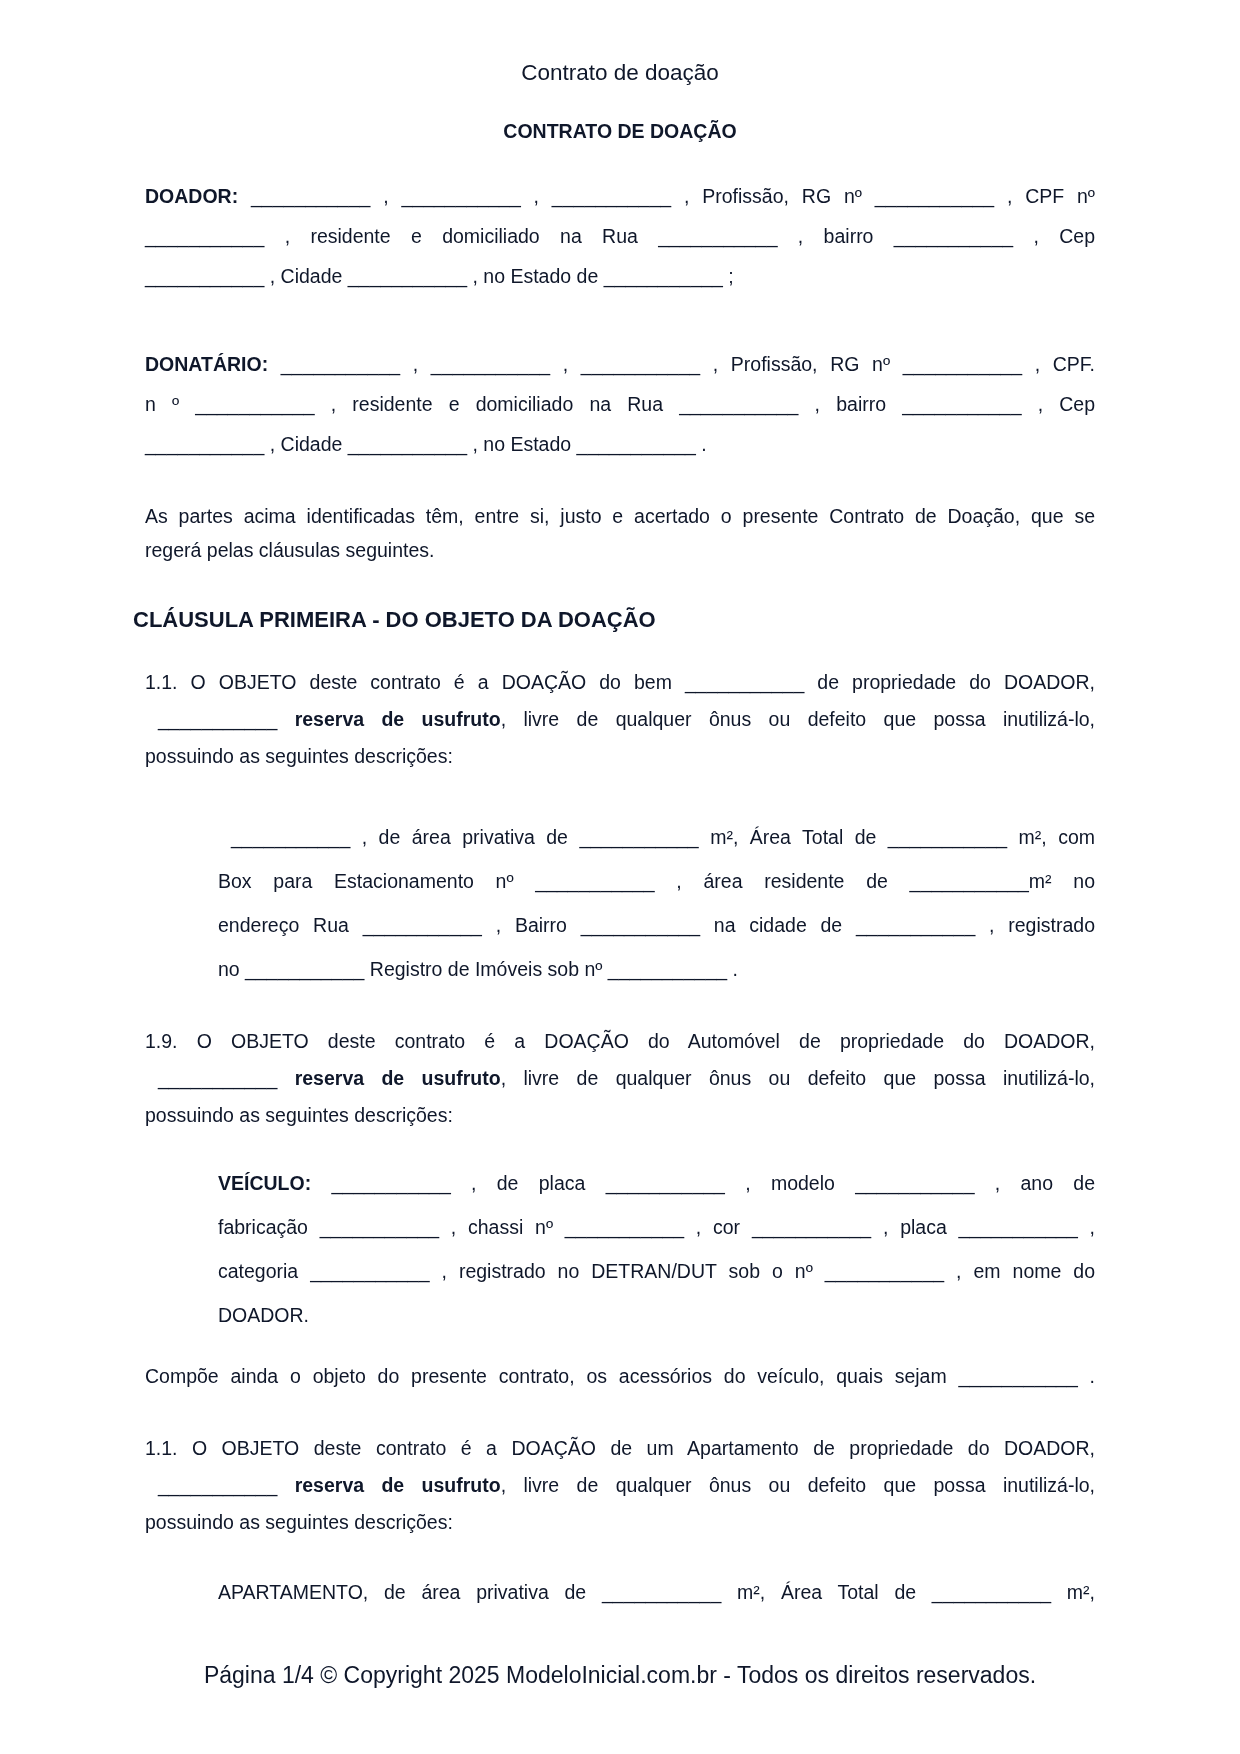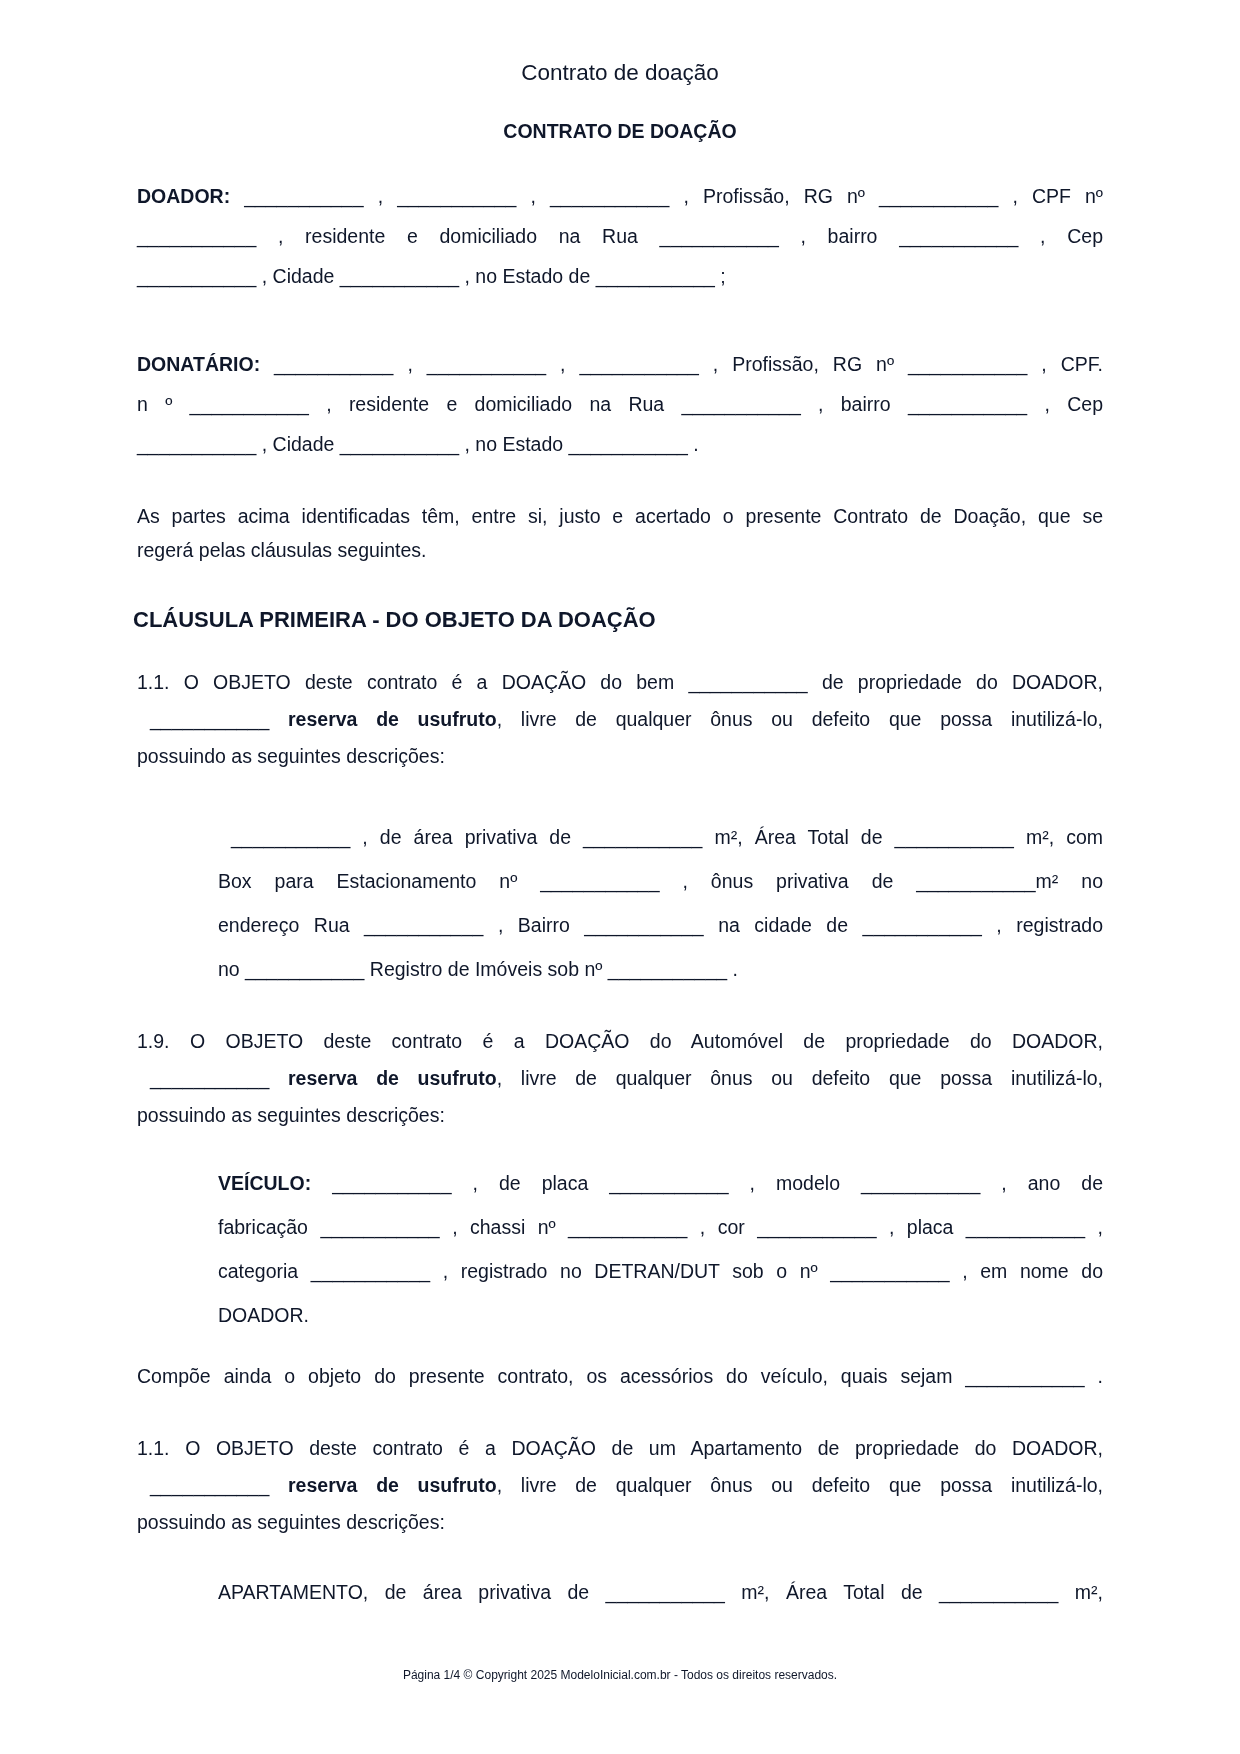--- a/index.html
+++ b/index.html
@@ -9,39 +9,39 @@
     margin:0 auto;
     background:#ffffff;color:#0f172a;
     font-family:"Liberation Sans", sans-serif;
     font-size:19.5px;
     padding:60px 133px 0 133px;
     box-sizing:border-box;
     overflow:hidden;
   }
   .title{text-align:center;font-size:22.5px;line-height:26px;}
   .doc-heading{text-align:center;font-weight:bold;font-size:19.5px;line-height:26px;margin-top:32px;}
-  .par{margin:4px;}
+  .par{margin:12px;}
   .jline{text-align:justify;text-align-last:justify;}
   .lline{text-align:left;text-align-last:left;}
   .indent-sm{padding-left:13px;}
   .party{line-height:40px;}
   .p-doador{margin-top:32px;}
   .p-donatario{margin-top:48px;}
   .p-intro{margin-top:35px;line-height:34px;}
   .h-clausula{margin-top:40px;font-weight:bold;line-height:26px;font-size:22px;}
   .p-obj{line-height:37px;}
   .p-obj1{margin-top:31px;}
   .p-obj2{margin-top:32px;}
   .p-obj3{margin-top:35px;}
   .indent-block{margin-left:85px;line-height:44px;}
   .b-imovel{margin-top:40px;}
   .b-veiculo{margin-top:27px;}
   .b-apto{margin-top:29px;}
   .p-acessorios{margin-top:21px;line-height:37px;}
-  .footer{position:absolute;left:0;right:0;top:1662px;text-align:center;font-size:12px;line-height:26px;}
+  .footer{position:absolute;left:0;right:0;top:1662px;text-align:center;font-size:23px;line-height:26px;}
   strong{font-weight:bold;}
 </style>
 </head>
 <body>
 
 <div class="page">
 
   <div class="title">Contrato de doação</div>
 
   <div class="doc-heading">CONTRATO DE DOAÇÃO</div>
@@ -66,21 +66,21 @@
   <div class="h-clausula">CLÁUSULA PRIMEIRA - DO OBJETO DA DOAÇÃO</div>
 
   <div class="par p-obj p-obj1">
     <div class="jline">1.1. O OBJETO deste contrato é a DOAÇÃO do bem ___________ de propriedade do DOADOR,</div>
     <div class="jline indent-sm"><span>___________ </span><strong>reserva de usufruto</strong><span>, livre de qualquer ônus ou defeito que possa inutilizá-lo,</span></div>
     <div class="lline">possuindo as seguintes descrições:</div>
   </div>
 
   <div class="par indent-block b-imovel">
     <div class="jline indent-sm">___________ , de área privativa de ___________ m², Área Total de ___________ m², com</div>
-    <div class="jline">Box para Estacionamento nº ___________ , ônus privativa de ___________m² no</div>
+    <div class="jline">Box para Estacionamento nº ___________ , área residente de ___________m² no</div>
     <div class="jline">endereço Rua ___________ , Bairro ___________ na cidade de ___________ , registrado</div>
     <div class="lline">no ___________ Registro de Imóveis sob nº ___________ .</div>
   </div>
 
   <div class="par p-obj p-obj2">
     <div class="jline">1.9. O OBJETO deste contrato é a DOAÇÃO do Automóvel de propriedade do DOADOR,</div>
     <div class="jline indent-sm"><span>___________ </span><strong>reserva de usufruto</strong><span>, livre de qualquer ônus ou defeito que possa inutilizá-lo,</span></div>
     <div class="lline">possuindo as seguintes descrições:</div>
   </div>
 

